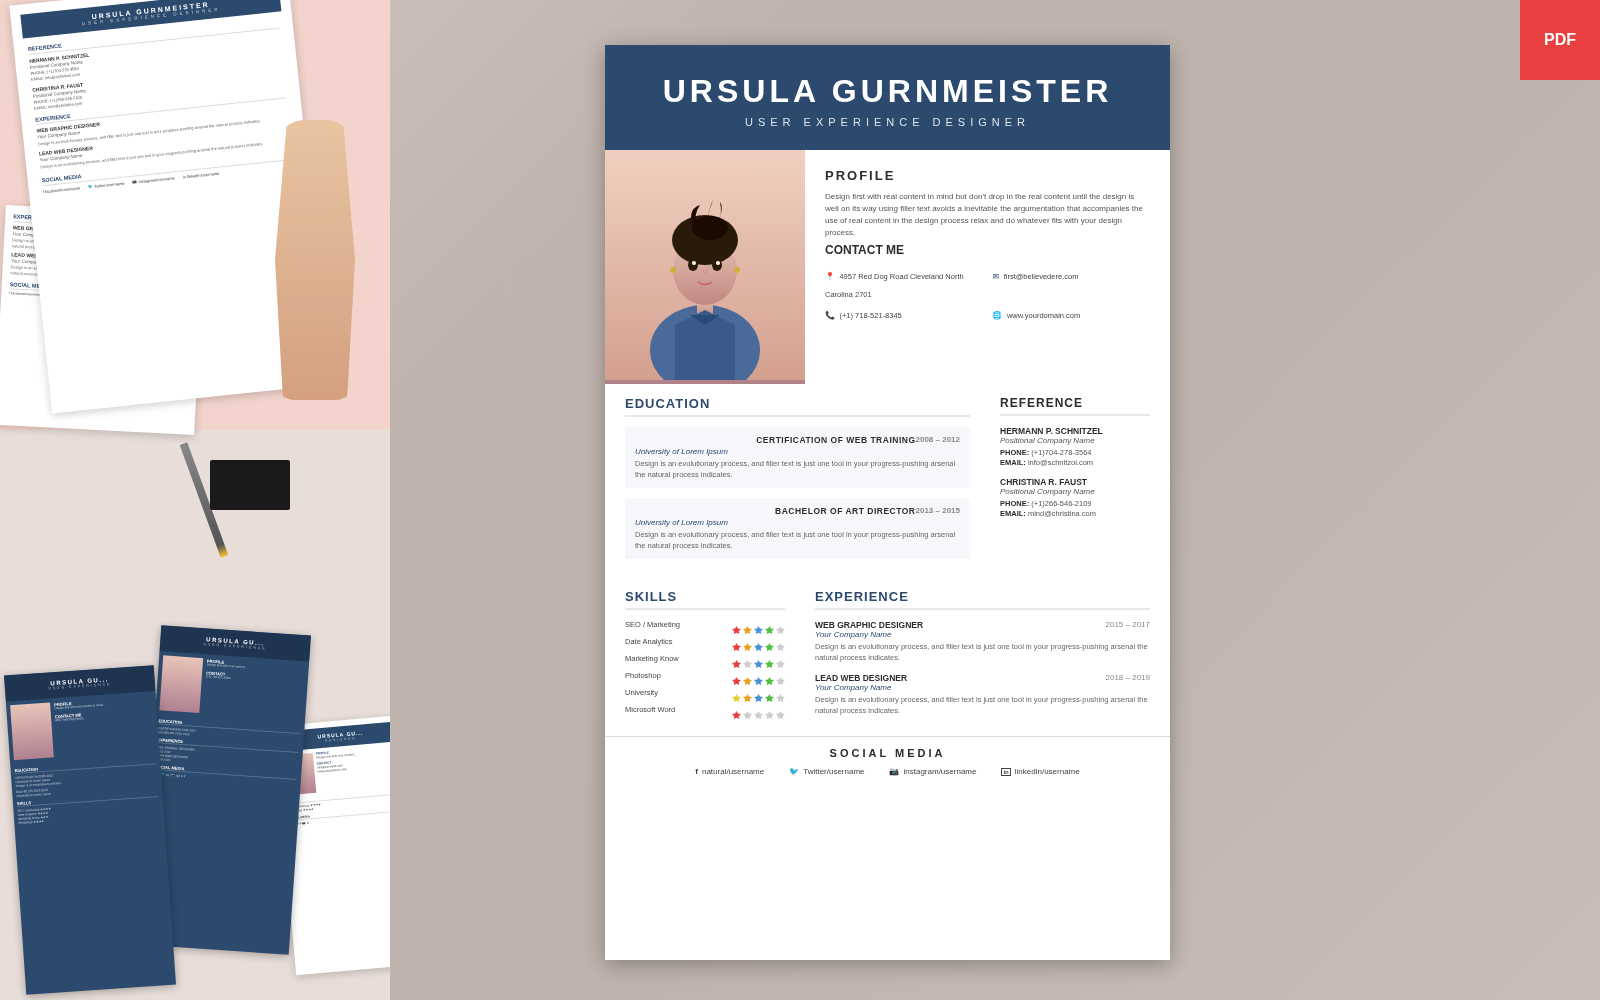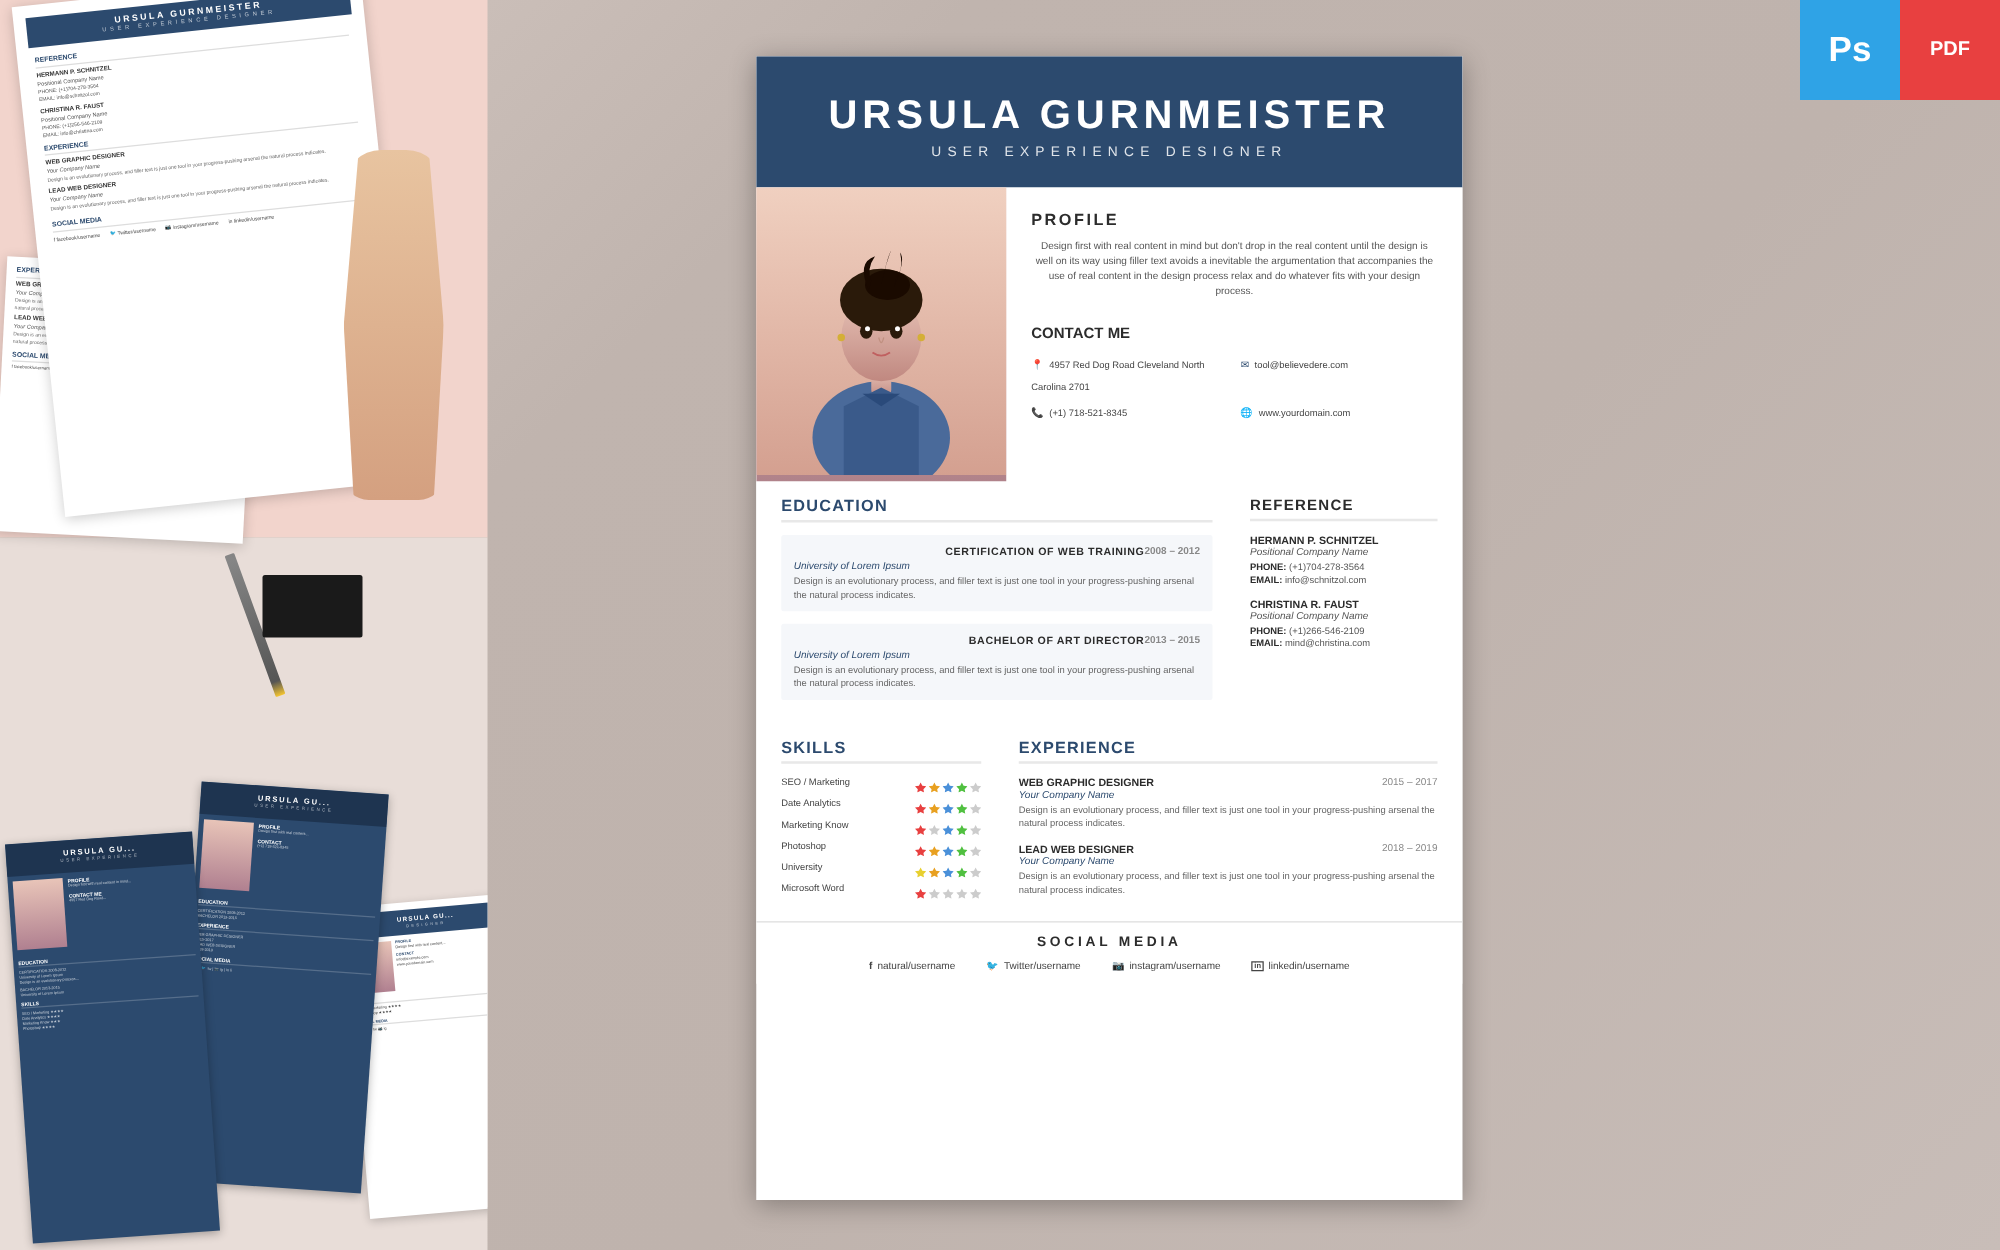--- a/index.html
+++ b/index.html
@@ -108,22 +108,21 @@
       font-weight: 800;
       letter-spacing: 2px;
       color: #2c2c2c;
       margin-bottom: 8px;
       text-transform: uppercase;
     }
     .profile-text {
       font-size: 8px;
       color: #555;
       line-height: 1.5;
-      margin-bottom: 20px;
-      text-align: center;
+      margin-bottom: 4px;
     }
 
     .contact-title {
       font-size: 12px;
       font-weight: 800;
       color: #2c2c2c;
       margin-bottom: 8px;
       text-transform: uppercase;
     }
     .contact-grid {
@@ -600,21 +599,21 @@
       <div class="profile-text">Design first with real content in mind but don't drop in the real content until the design is well on its way using filler text avoids a inevitable the argumentation that accompanies the use of real content in the design process relax and do whatever fits with your design process.</div>
 
       <div class="contact-title">CONTACT ME</div>
       <div class="contact-grid">
         <div>
           <span class="contact-icon">📍</span>
           <span style="font-size:7.5px;color:#444;">4957 Red Dog Road Cleveland North Carolina 2701</span>
         </div>
         <div>
           <span class="contact-icon">✉</span>
-          <span style="font-size:7.5px;color:#444;">tool@believedere.com</span>
+          <span style="font-size:7.5px;color:#444;">first@believedere.com</span>
         </div>
         <div>
           <span class="contact-icon">📞</span>
           <span style="font-size:7.5px;color:#444;">(+1) 718-521-8345</span>
         </div>
         <div>
           <span class="contact-icon">🌐</span>
           <span style="font-size:7.5px;color:#444;">www.yourdomain.com</span>
         </div>
       </div>
@@ -839,19 +838,16 @@
       <div class="social-item">
         <span style="font-weight:bold;border:1px solid #444;padding:0 1px;font-size:6px;">in</span>
         <span>linkedin/username</span>
       </div>
     </div>
   </div>
 
 </div>
 
 <div class="toolbar">
-  <div class="toolbar-btn ps">
-    <span>Ps</span>
-  </div>
   <div class="toolbar-btn pdf">
     <span style="font-size:16px;font-weight:bold;">PDF</span>
   </div>
 </div>
 
 </body></html>

